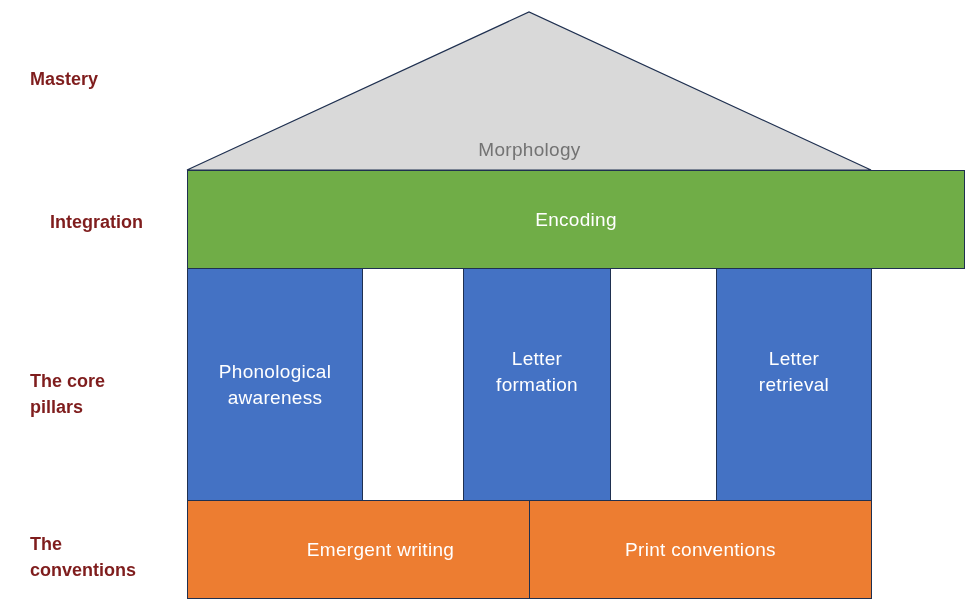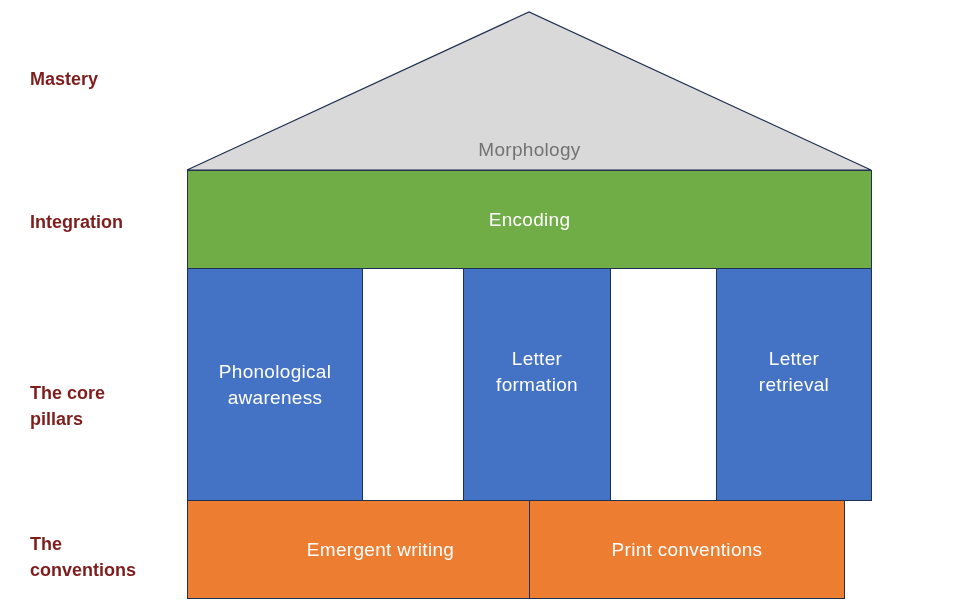--- a/index.html
+++ b/index.html
@@ -14,48 +14,48 @@
     #roof { position: absolute; left: 0; top: 0; }
     .roof-text { position: absolute; left: 187px; width: 685px; top: 105px;
                  text-align: center; font-size: 19px; line-height: 26px; color: #737373;
                  letter-spacing: 0.3px; margin-top: 32px; }
     .roof-text div { white-space: nowrap; }
   </style>
 </head>
 <body>
 
 <div class="level-label" style="top:66px;">Mastery</div>
-<div class="level-label" style="top:209px;">Integration</div>
-<div class="level-label" style="top:380px; white-space:pre-line;">The core
+<div class="level-label" style="top:209px;margin-left:20px;">Integration</div>
+<div class="level-label" style="top:368px; white-space:pre-line;">The core
 pillars</div>
 <div class="level-label" style="top:531px; white-space:pre-line;">The
 conventions</div>
 
 <svg id="roof" width="969" height="175">
   <polygon id="roof-poly" points="187,170 529,12 871,170" fill="#d9d9d9" stroke="#1f3050" stroke-width="1.2"></polygon>
 </svg>
 <div class="roof-text">
   <div>Morphology</div>
 </div>
 
-<div class="box" id="integration-box" style="left: 187px; top: 170px; width: 685px; height: 99px; background: rgb(112, 173, 71); border-color: rgb(31, 48, 80);">
+<div class="box" id="integration-box" style="left: 187px; top: 170px; width: 778px; height: 99px; background: rgb(112, 173, 71); border-color: rgb(31, 48, 80);">
   <span>Encoding</span>
 </div>
 
 <div class="box pillar" style="left: 187px; top: 268px; width: 176px; height: 233px; background: rgb(68, 114, 196); border-color: rgb(31, 48, 80);">
   <span>Phonological
 awareness</span>
 </div>
 <div class="box pillar" style="left: 463px; top: 268px; width: 148px; height: 233px; background: rgb(68, 114, 196); align-items: flex-start; padding-top: 77px; border-color: rgb(31, 48, 80);">
   <span>Letter
 formation</span>
 </div>
 <div class="box pillar" style="left: 716px; top: 268px; width: 156px; height: 233px; background: rgb(68, 114, 196); align-items: flex-start; padding-top: 77px; border-color: rgb(31, 48, 80);">
   <span>Letter
 retrieval</span>
 </div>
 
 <div class="box" style="left: 187px; top: 500px; width: 387px; height: 99px; background: rgb(237, 125, 49); border-color: rgb(31, 48, 80);">
   <span>Emergent writing</span>
 </div>
-<div class="box" style="left: 529px; top: 500px; width: 316px; height: 99px; background: rgb(237, 125, 49); border-color: rgb(31, 48, 80);">
+<div class="box" style="left: 529px; top: 500px; width: 343px; height: 99px; background: rgb(237, 125, 49); border-color: rgb(31, 48, 80);">
   <span>Print conventions</span>
 </div>
 
 </body></html>

